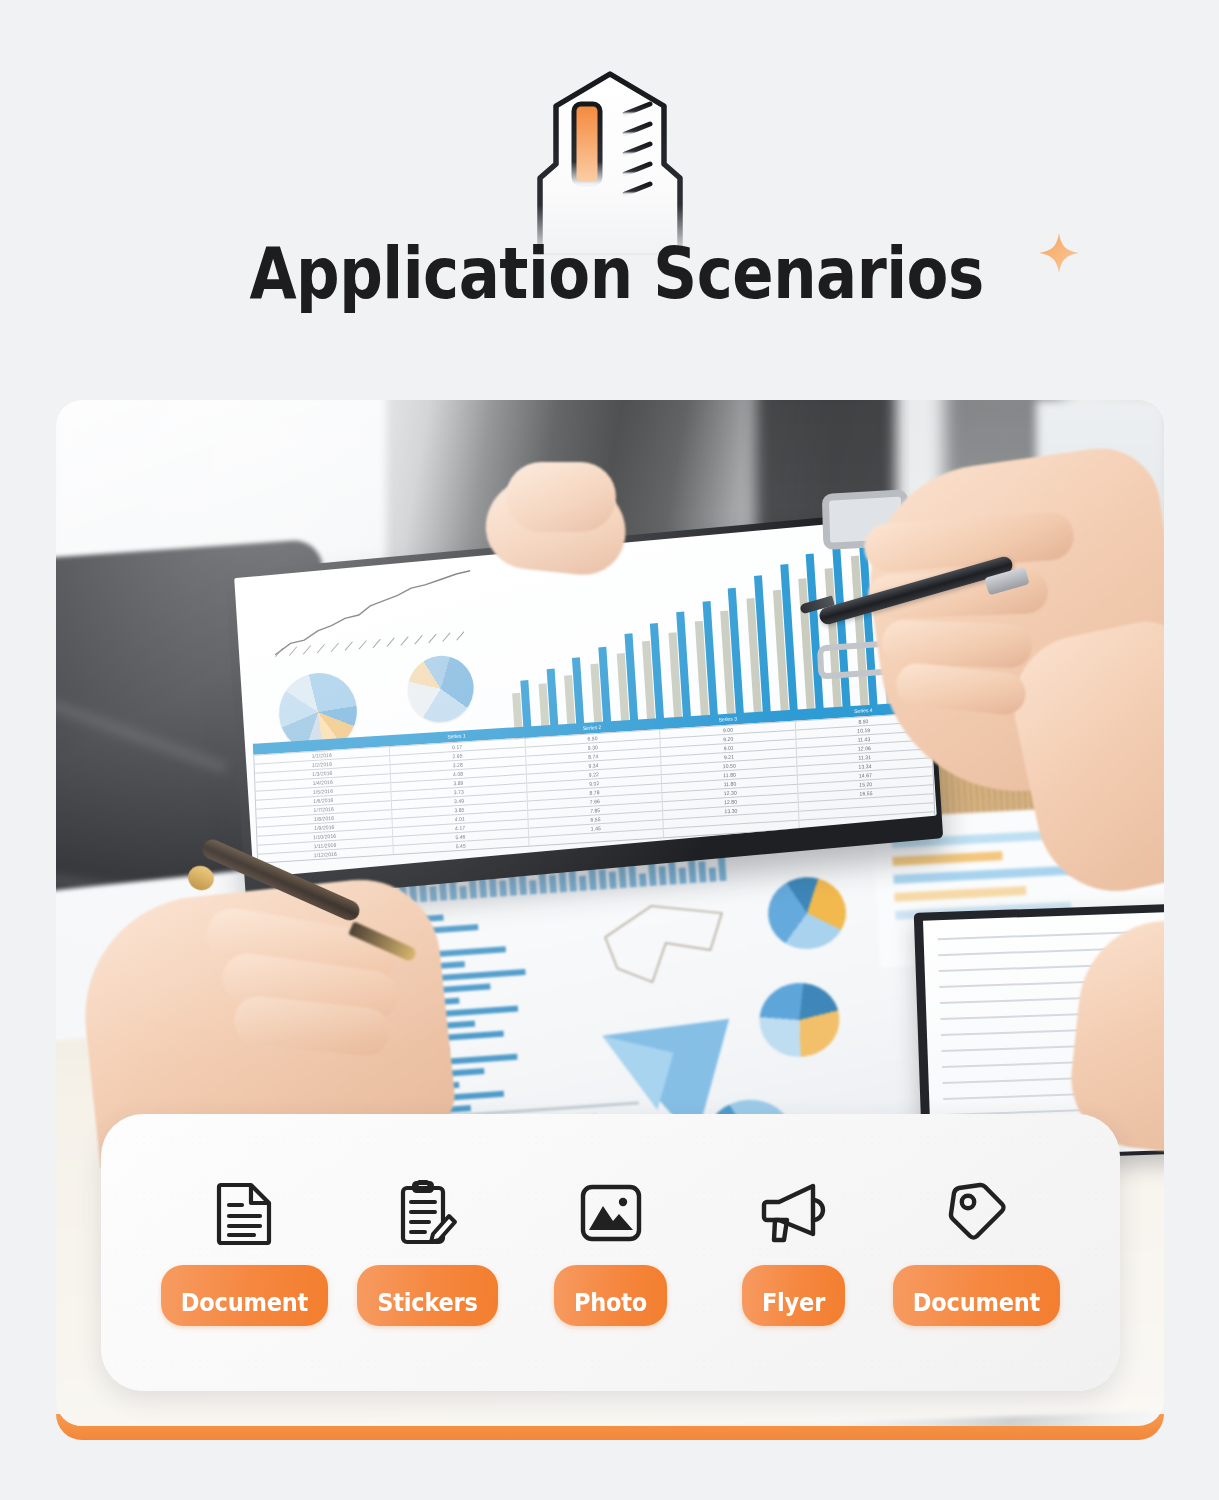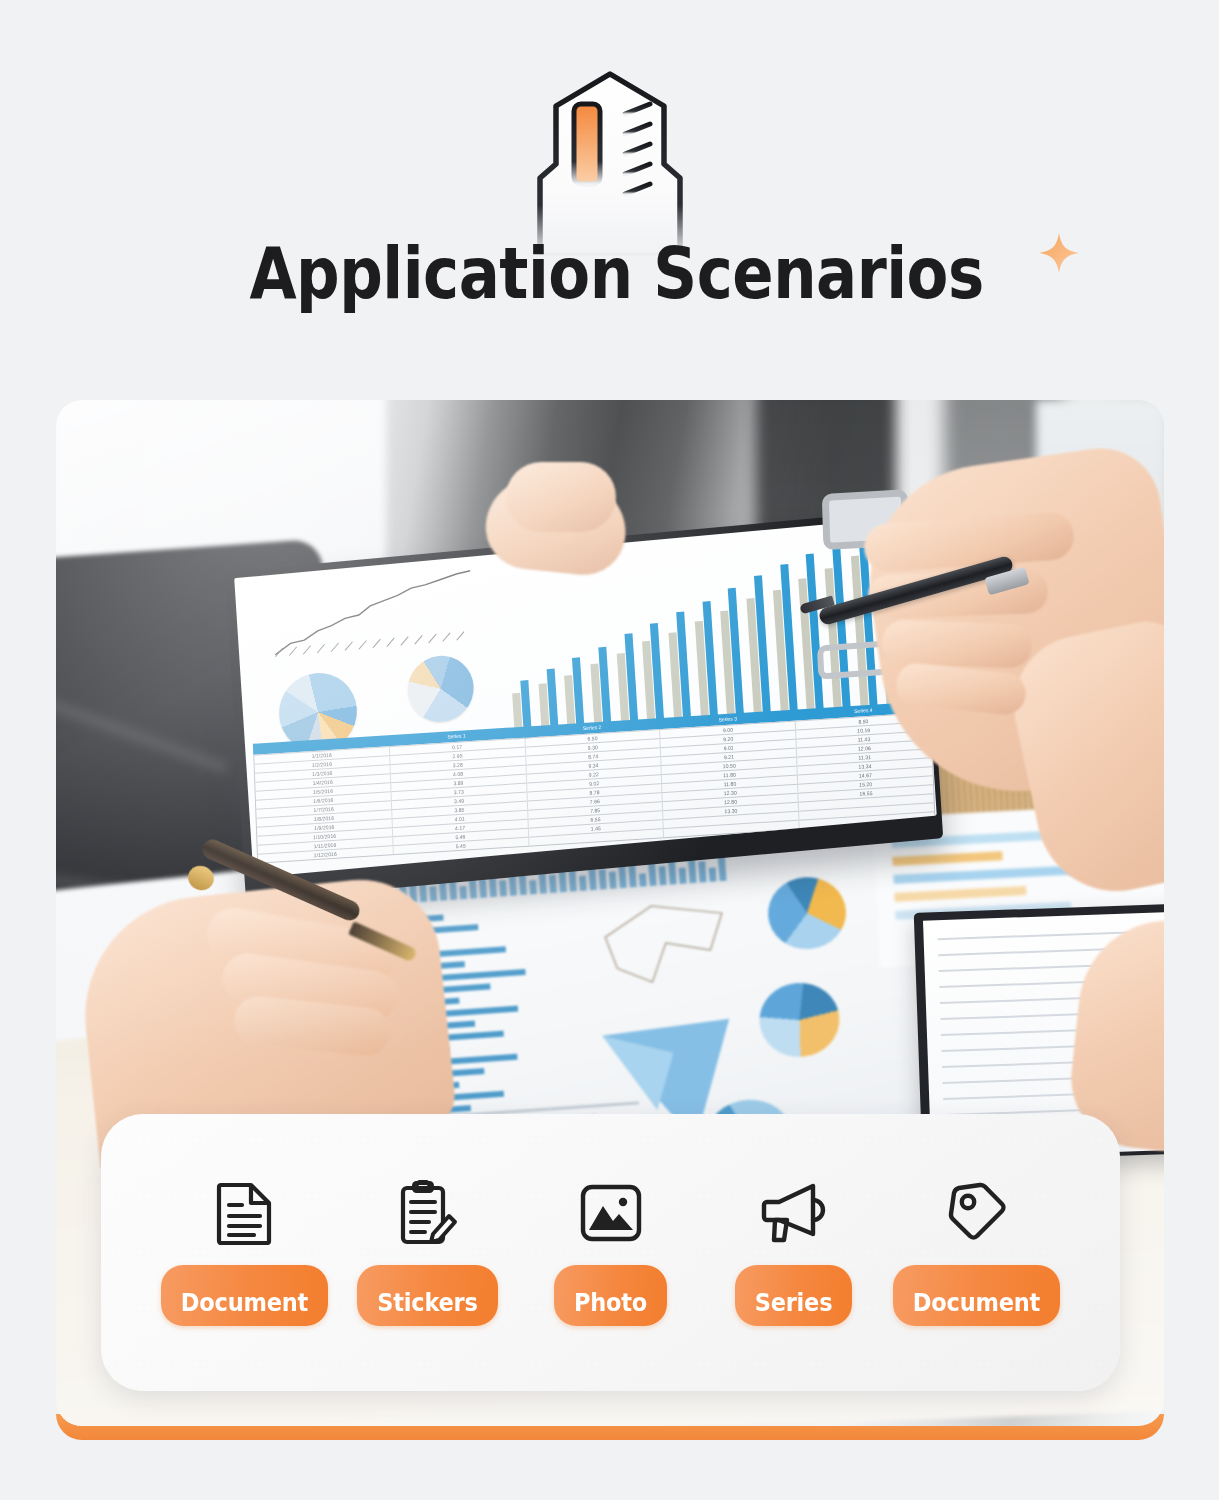--- a/index.html
+++ b/index.html
@@ -1078,21 +1078,21 @@
     </div>
 
     <div class="icon-cell">
       <span class="icon-glyph">
         <svg width="66" height="62" viewBox="0 0 66 62" xmlns="http://www.w3.org/2000/svg">
           <path d="M6 20 h12 L52 4 v48 L18 38 H6 a3 3 0 0 1 -3 -3 v-12 a3 3 0 0 1 3 -3 z" fill="none" stroke="#212121" stroke-width="4.4" stroke-linejoin="round"></path>
           <path d="M52 18 a10 10 0 0 1 0 20" fill="none" stroke="#212121" stroke-width="4.4" stroke-linecap="round"></path>
           <path d="M14 38 h12 l-3 20 h-10 z" fill="none" stroke="#212121" stroke-width="4.4" stroke-linejoin="round"></path>
         </svg>
       </span>
-      <span class="pill">Series</span>
+      <span class="pill">Flyer</span>
     </div>
 
     <div class="icon-cell">
       <span class="icon-glyph">
         <svg width="60" height="64" viewBox="0 0 60 64" xmlns="http://www.w3.org/2000/svg">
           <path d="M7 12 a7 7 0 0 1 5 -5 L33 4 a6 6 0 0 1 5 1.8 L55 23 a5 5 0 0 1 0 7 L30 55 a5 5 0 0 1 -7 0 L5.8 38 A6 6 0 0 1 4 33 z" fill="none" stroke="#212121" stroke-width="4.4" stroke-linejoin="round"></path>
           <circle cx="21" cy="21" r="6.2" fill="none" stroke="#212121" stroke-width="4.4"></circle>
         </svg>
       </span>
       <span class="pill">Document</span>

